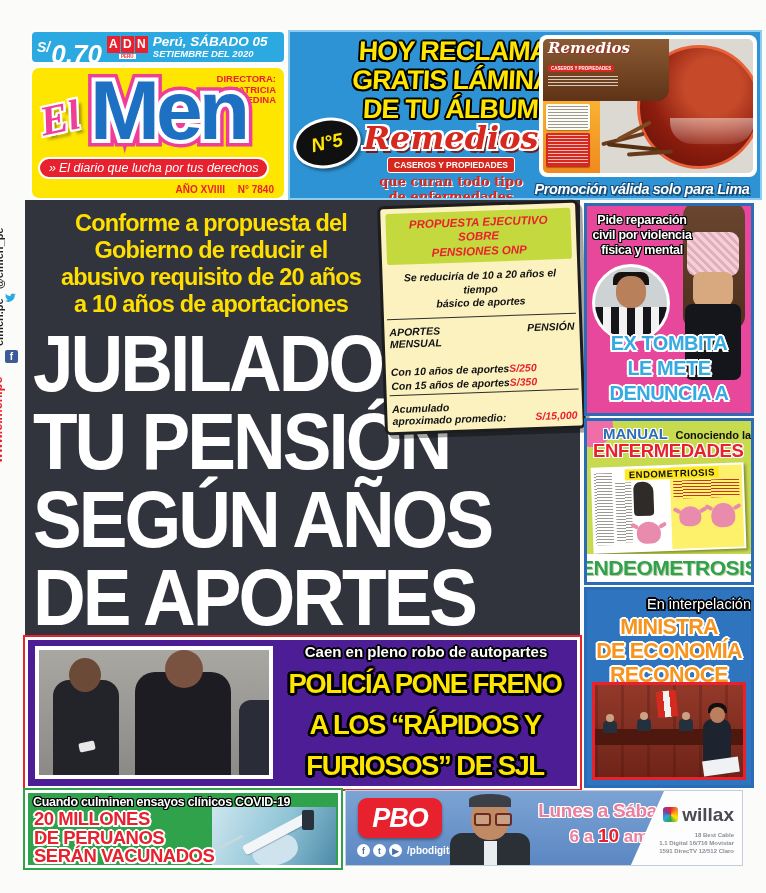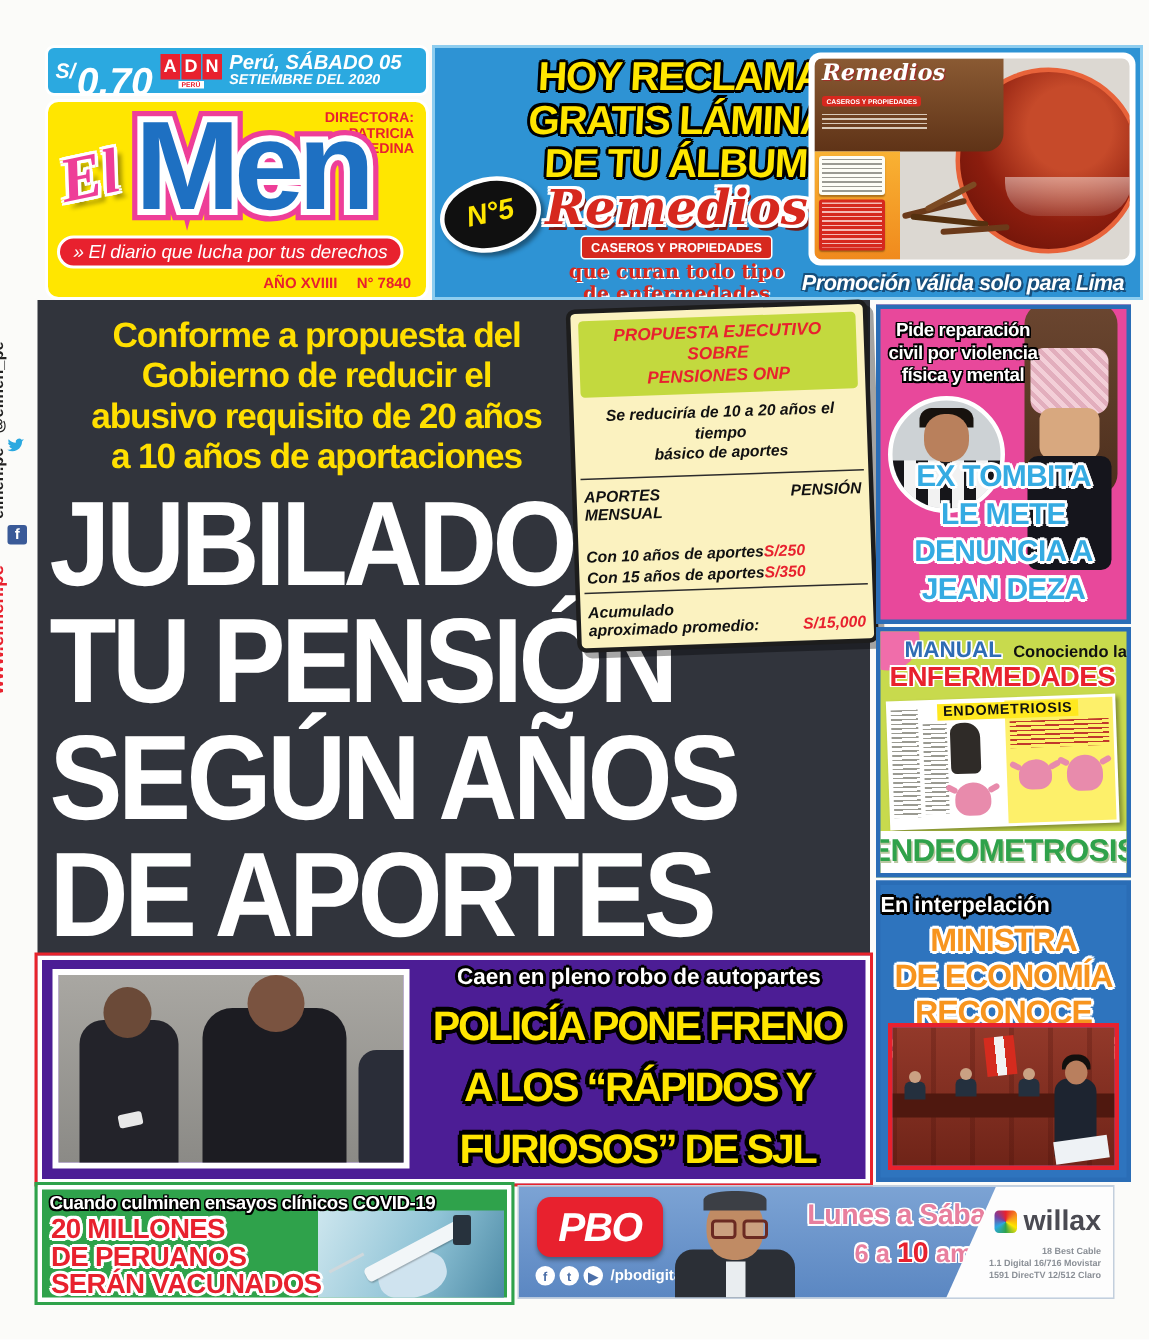--- a/index.html
+++ b/index.html
@@ -145,21 +145,21 @@
   .txtcol.red{background:repeating-linear-gradient(#c0392b 0 1px,transparent 1px 3px);}
   .rightpage{position:absolute;right:2px;top:2px;width:72px;height:82px;background:#fdf06a;}
   .preg{position:absolute;left:42px;top:16px;width:20px;height:34px;background:#2f2b28;border-radius:7px 10px 4px 4px;}
   .uter{position:absolute;background:#e88bac;border-radius:50% 50% 40% 40%;}
   .uter:before{content:"";position:absolute;left:-6px;top:2px;width:8px;height:4px;background:#e88bac;border-radius:4px;transform:rotate(28deg);}
   .uter:after{content:"";position:absolute;right:-6px;top:2px;width:8px;height:4px;background:#e88bac;border-radius:4px;transform:rotate(-28deg);}
   .manual-footer{position:absolute;left:0;right:0;bottom:0;height:28px;background:#fff;display:flex;align-items:center;justify-content:center;}
   .endeo{color:#2fa24b;font-weight:700;font-size:21px;letter-spacing:-0.5px;text-shadow:1px 1px 0 #b9c7a0;}
 
   .ministra{top:587px;height:201px;background:#2e74be;}
-  .min-kicker{position:absolute;left:0;right:0;top:6px;text-align:left;color:#fff;font-weight:700;font-size:14.5px;}
+  .min-kicker{position:absolute;left:0;right:0;top:6px;text-align:right;color:#fff;font-weight:400;font-size:14.5px;}
   .min-headline{position:absolute;left:0;right:0;top:25px;text-align:center;color:#f7941e;font-weight:700;
                 font-size:21.5px;line-height:24px;letter-spacing:-0.8px;}
   .congress{position:absolute;left:5px;right:5px;bottom:5px;height:92px;border:3px solid #e8212e;
             background:repeating-linear-gradient(90deg,rgba(60,10,5,.22) 0 3px,transparent 3px 26px),linear-gradient(#93392a,#6f2418);overflow:hidden;}
   .flag{position:absolute;left:62px;top:6px;width:20px;height:26px;transform:rotate(-6deg);
         background:linear-gradient(90deg,#d52b1e 0 34%,#f2f2f2 34% 66%,#d52b1e 66%);}
   .bench{position:absolute;left:0;right:0;top:44px;height:16px;background:#4f180f;}
   .mp{position:absolute;width:14px;height:12px;background:#24303e;border-radius:4px 4px 0 0;}
   .mp:before{content:"";position:absolute;left:3px;top:-7px;width:8px;height:8px;border-radius:50%;background:#caa183;}
   .minister{position:absolute;right:12px;top:34px;width:28px;height:52px;background:#1d2430;border-radius:9px 9px 0 0;}
@@ -376,21 +376,20 @@
     </div>
     <div class="deza-circle">
       <div class="dz-jersey"></div>
       <div class="dz-hair"></div>
       <div class="dz-head"></div>
     </div>
     <div class="deza-headline sw2">
       <div>EX TOMBITA</div>
       <div>LE METE</div>
       <div>DENUNCIA A</div>
-      <div>JEAN DEZA</div>
     </div>
   </div>
 
   <div class="rbox manual">
     <div class="pink-dot"></div>
     <div class="manual-head">
       <span class="lbl-manual sw1">MANUAL</span>
       <span class="lbl-conociendo">Conociendo las</span>
       
     </div>

